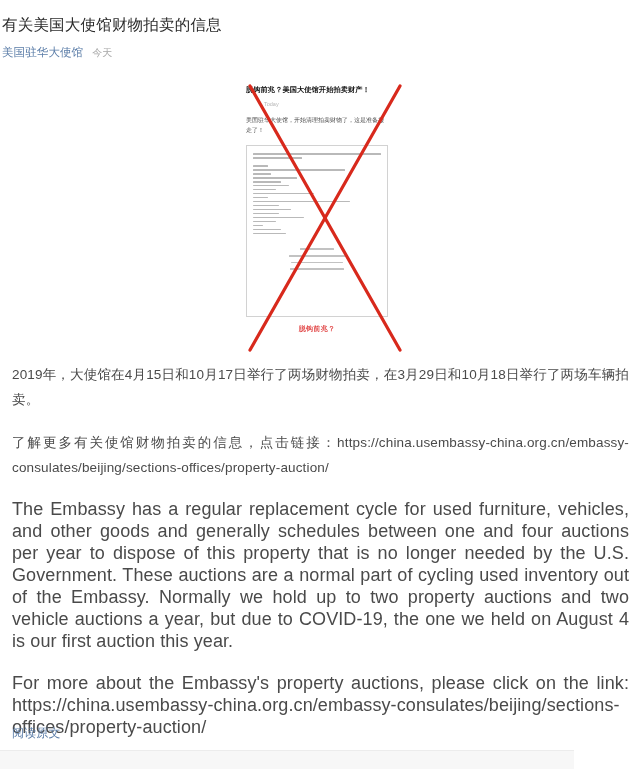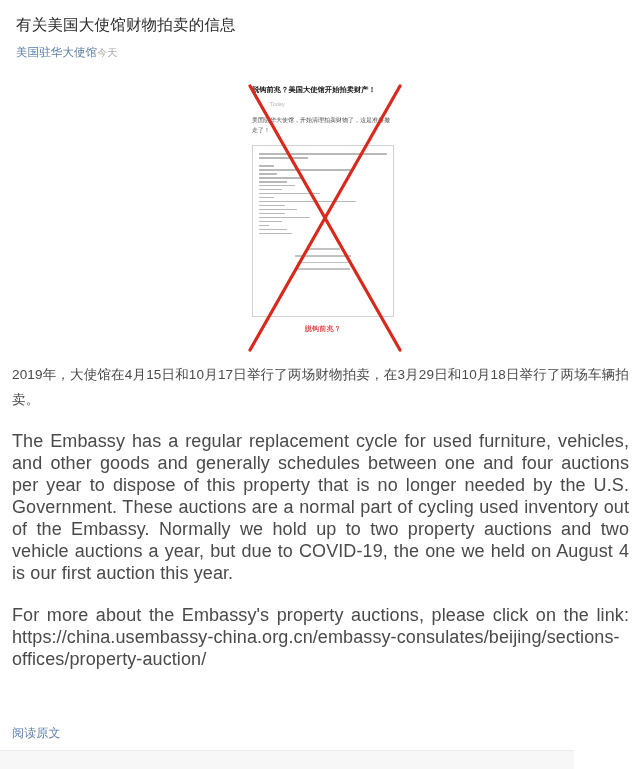--- a/index.html
+++ b/index.html
@@ -19,33 +19,34 @@
   .page {
     width: 641px;
     height: 769px;
     position: relative;
     background: #fff;
     box-sizing: border-box;
   }
 
   
   .header {
-    padding: 14px 12px 0 16px;
+    padding: 14px 12px 0 2px;
   }
   .article-title {
     font-size: 15.5px;
     line-height: 22px;
     color: #2b2b2b;
     font-weight: 400;
     letter-spacing: 0.2px;
     margin: 0 0 9px 0;
   }
   .meta-row {
     display: flex;
     align-items: baseline;
+    gap: 9px;
     margin-bottom: 12px;
   }
   .meta-account {
     font-size: 11.5px;
     color: #5b7da8;
     letter-spacing: 0.1px;
   }
   .meta-time {
     font-size: 10px;
     color: #a8a8a8;
@@ -53,21 +54,21 @@
 
   
   .figure-wrap {
     position: relative;
     width: 641px;
     height: 290px;
     margin-top: 6px;
   }
   .figure {
     position: absolute;
-    left: 248px;
+    left: 242px;
     top: 10px;
     width: 150px;
     height: 268px;
     background: #ffffff;
     overflow: hidden;
   }
   .fig-headline {
     font-size: 7.2px;
     line-height: 11px;
     font-weight: bold;
@@ -219,20 +220,21 @@
     </div>
 
     <svg class="cross" viewBox="0 0 170 280">
       <line x1="10" y1="8" x2="160" y2="272" stroke="#d8291c" stroke-width="3.2" stroke-linecap="round"></line>
       <line x1="160" y1="8" x2="10" y2="272" stroke="#d8291c" stroke-width="3.2" stroke-linecap="round"></line>
     </svg>
   </div>
 
   <div class="body">
     <p class="para">2019年，大使馆在4月15日和10月17日举行了两场财物拍卖，在3月29日和10月18日举行了两场车辆拍卖。</p>
+    <p class="para">了解更多有关使馆财物拍卖的信息，点击链接：https://china.usembassy-china.org.cn/embassy-consulates/beijing/sections-offices/property-auction/</p>
     <p class="para en" style="margin-bottom:0;">The Embassy has a regular replacement cycle for used furniture, vehicles, and other goods and generally schedules between one and four auctions per year to dispose of this property that is no longer needed by the U.S. Government. These auctions are a normal part of cycling used inventory out of the Embassy. Normally we hold up to two property auctions and two vehicle auctions a year, but due to COVID-19, the one we held on August 4 is our first auction this year.</p>
     <p class="para en spaced-top">For more about the Embassy's property auctions, please click on the link: https://china.usembassy-china.org.cn/embassy-consulates/beijing/sections-offices/property-auction/</p>
   </div>
 
   <div class="footer">
     <span class="read-original">阅读原文</span>
     <div class="footer-bar"></div>
   </div>
 
 </div>

